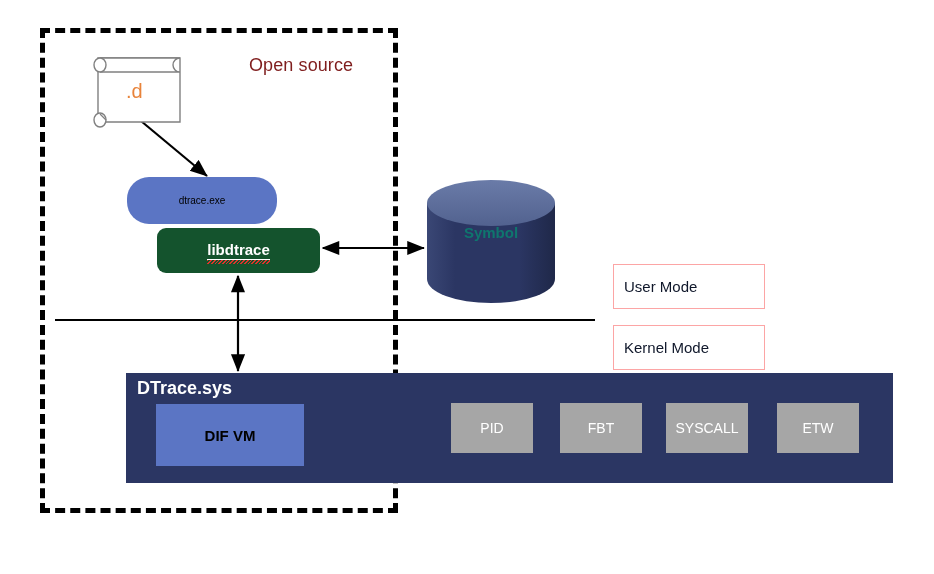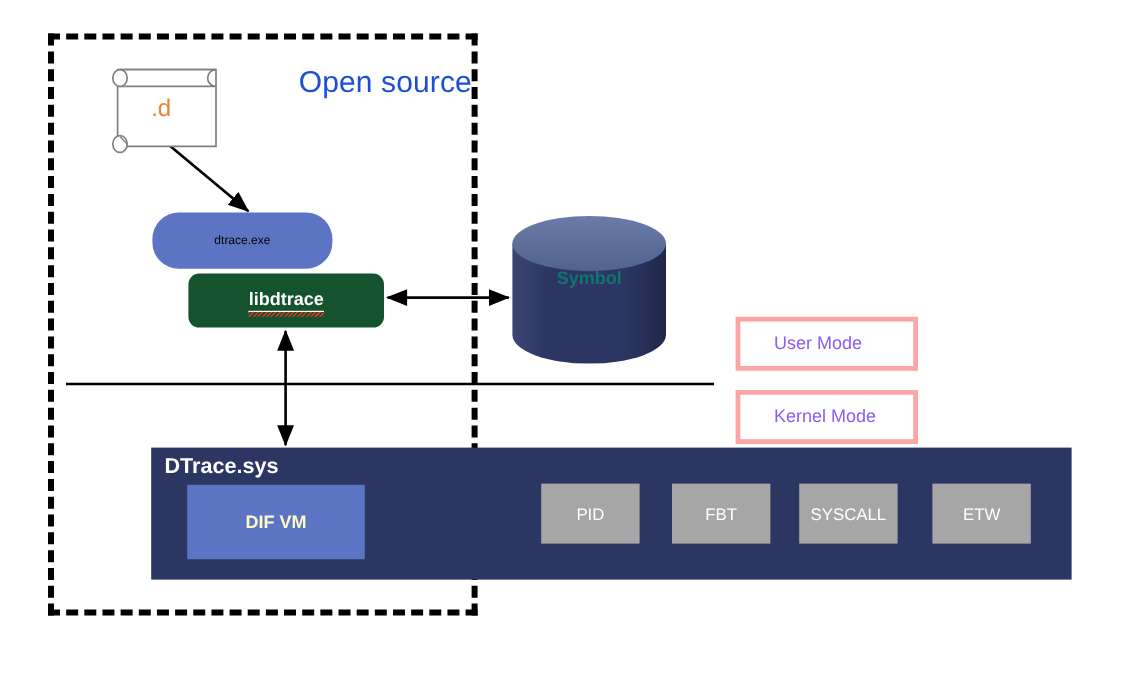--- a/index.html
+++ b/index.html
@@ -21,22 +21,22 @@
     left: 40px; top: 28px;
     width: 358px; height: 485px;
     border: 5px dashed #000000;
     background: transparent;
   }
 
   
   .open-source-label {
     position: absolute;
     left: 249px; top: 55px;
-    font-size: 25px;
-    color: #1d4ed8;
+    font-size: 18px;
+    color: #7f1d1d;
     white-space: nowrap;
     letter-spacing: 0.1px;
   }
 
   .d-text {
     position: absolute;
     left: 126px; top: 80px;
     font-size: 20px;
     color: #E8833A;
     white-space: nowrap;
@@ -85,26 +85,26 @@
     color: #0f766e;
     font-size: 15px;
     font-weight: bold;
     line-height: 21px;
     pointer-events: none;
   }
 
   
   .mode-box {
     position: absolute;
-    border: 4px solid #fca5a5;
+    border: 1px solid #fca5a5;
     background: #ffffff;
-    color: #8b5cf6;
+    color: #0f172a;
     font-size: 15px;
     display: flex; align-items: center;
-    padding-left: 28px;
+    padding-left: 10px;
   }
   .mode-user   { left: 613px; top: 264px; width: 152px; height: 45px; }
   .mode-kernel { left: 613px; top: 325px; width: 152px; height: 45px; }
 
   
   .dtrace-sys {
     position: absolute;
     left: 126px; top: 373px;
     width: 767px; height: 110px;
     background: #2B3663;
@@ -115,21 +115,21 @@
     color: #ffffff;
     font-size: 18px;
     font-weight: bold;
     white-space: nowrap;
   }
   .dif-vm {
     position: absolute;
     left: 156px; top: 404px;
     width: 148px; height: 62px;
     background: #5B75C4;
-    color: #fef9c3;
+    color: #000000;
     font-size: 15px;
     font-weight: bold;
     display: flex; align-items: center; justify-content: center;
   }
   .provider {
     position: absolute;
     top: 403px;
     width: 82px; height: 50px;
     background: #A6A6A6;
     color: #ffffff;

